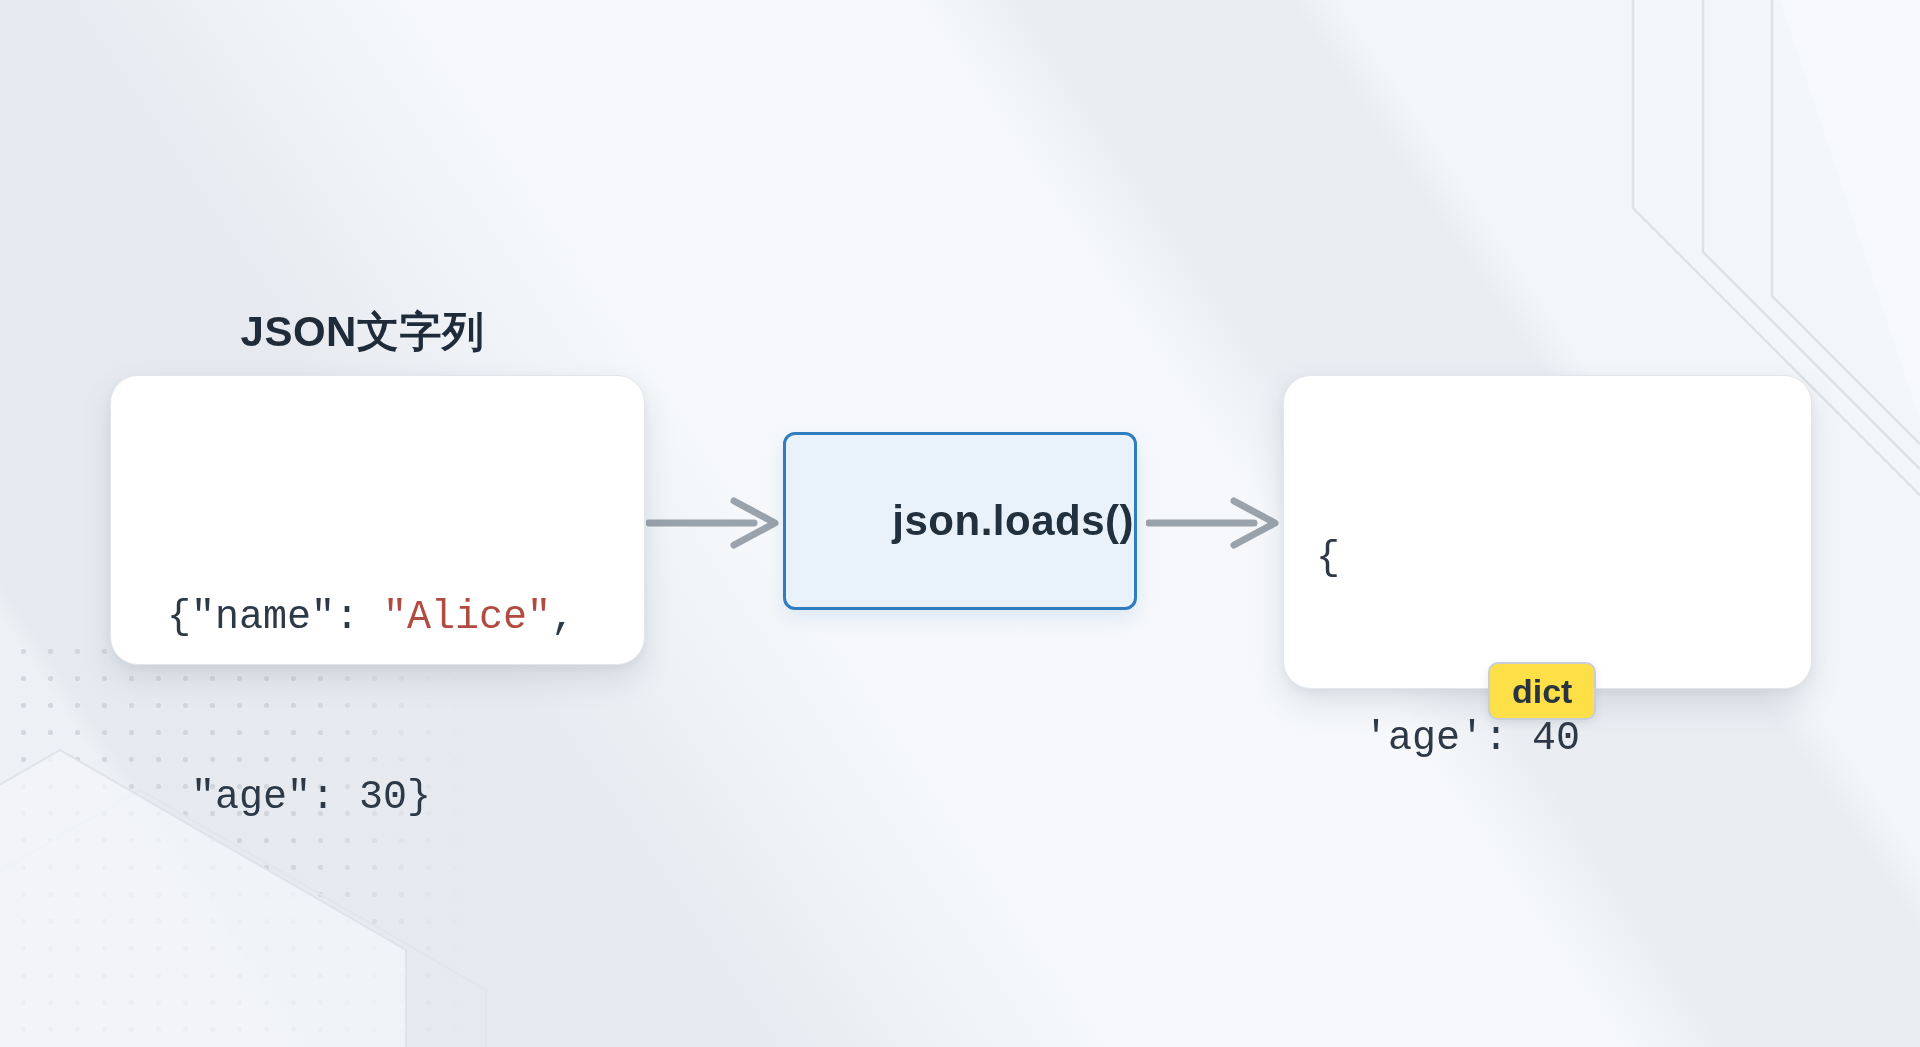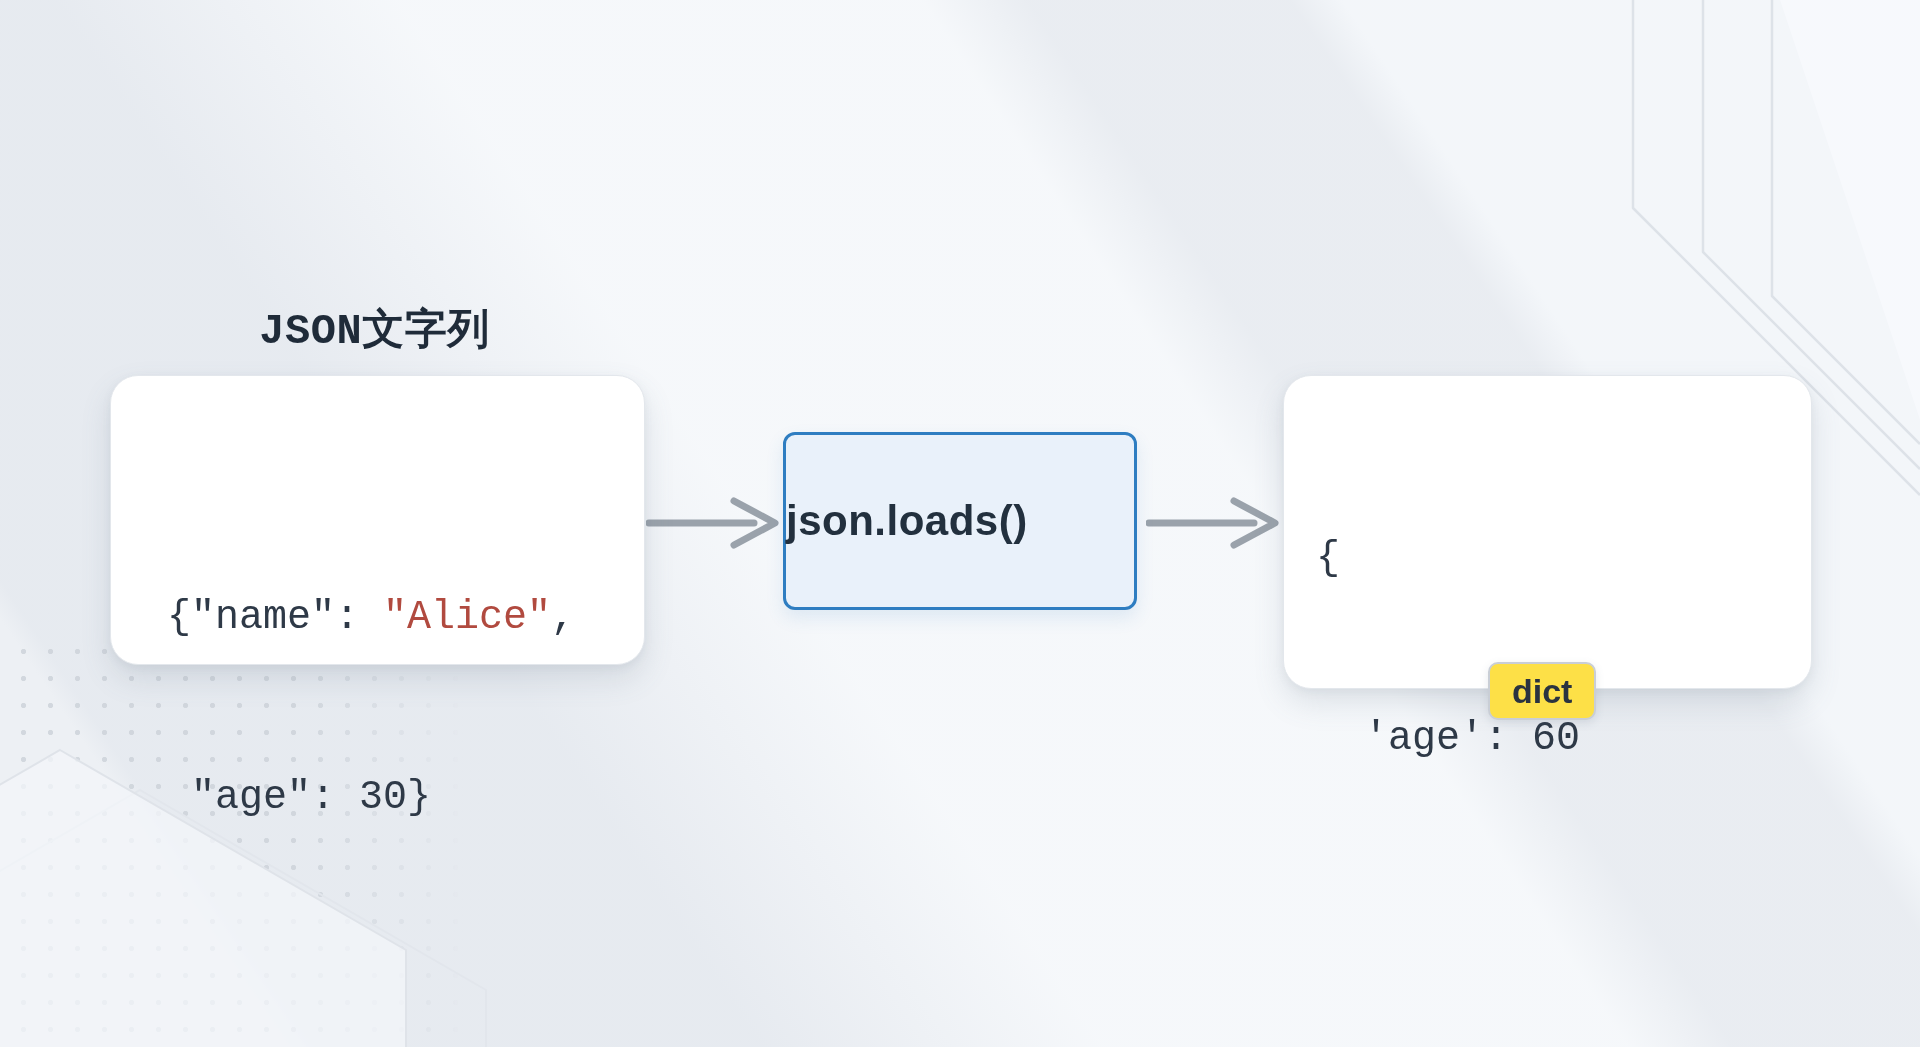--- a/index.html
+++ b/index.html
@@ -56,21 +56,21 @@
   .card-right { left: 1283px; top: 375px; width: 527px; height: 312px; }
 
   .group-title {
     position: absolute; z-index: 10;
     top: 308px; height: 48px; line-height: 48px;
     text-align: center;
     font-size: 42px; font-weight: 700;
     color: #1f2b39;
     letter-spacing: 0.5px;
   }
-  .title-left  { left: 108px;  width: 533px; font-family: Liberation Mono, monospace; }
+  .title-left  { left: 96px;  width: 533px; }
   .title-right { left: 1283px; width: 527px; }
 
   .code {
     position: absolute;
     font-family: "Liberation Mono", "DejaVu Sans Mono", monospace;
     font-size: 40px; font-weight: 500;
     line-height: 60px;
     color: #2e3947;
     white-space: pre;
   }
@@ -80,21 +80,21 @@
 
   
   .transform-box {
     position: absolute; z-index: 10;
     left: 783px; top: 432px; width: 354px; height: 178px;
     box-sizing: border-box;
     background: #e9f1fa;
     border: 3px solid #2e7dc1;
     border-radius: 12px;
     box-shadow: 0 8px 18px rgba(46,125,193,0.12);
-    display: flex; align-items: center; justify-content: flex-start;
+    display: flex; align-items: center; justify-content: flex-end;
   }
   .transform-box .label {
     font-size: 42px; font-weight: 700; color: #22303e;
     letter-spacing: 0.5px;
   }
 
   
   .arrow { position: absolute; z-index: 9; top: 493px; }
   .arrow-1 { left: 646px; }
   .arrow-2 { left: 1146px; }
@@ -160,20 +160,20 @@
     <svg width="136" height="60" viewBox="0 0 136 60">
       <line x1="3" y1="30" x2="108" y2="30"></line>
       <polyline points="88,8 129,30 88,52"></polyline>
     </svg>
   </div>
 
 
   <div class="card card-right">
     <div class="code code-right">
       <div><span>{</span></div>
-      <div><span>  'age': 60</span></div>
+      <div><span>  'age': 40</span></div>
       
     </div>
   </div>
 
   <div class="type-badge">dict</div>
 
 </div>
 
 </body></html>

